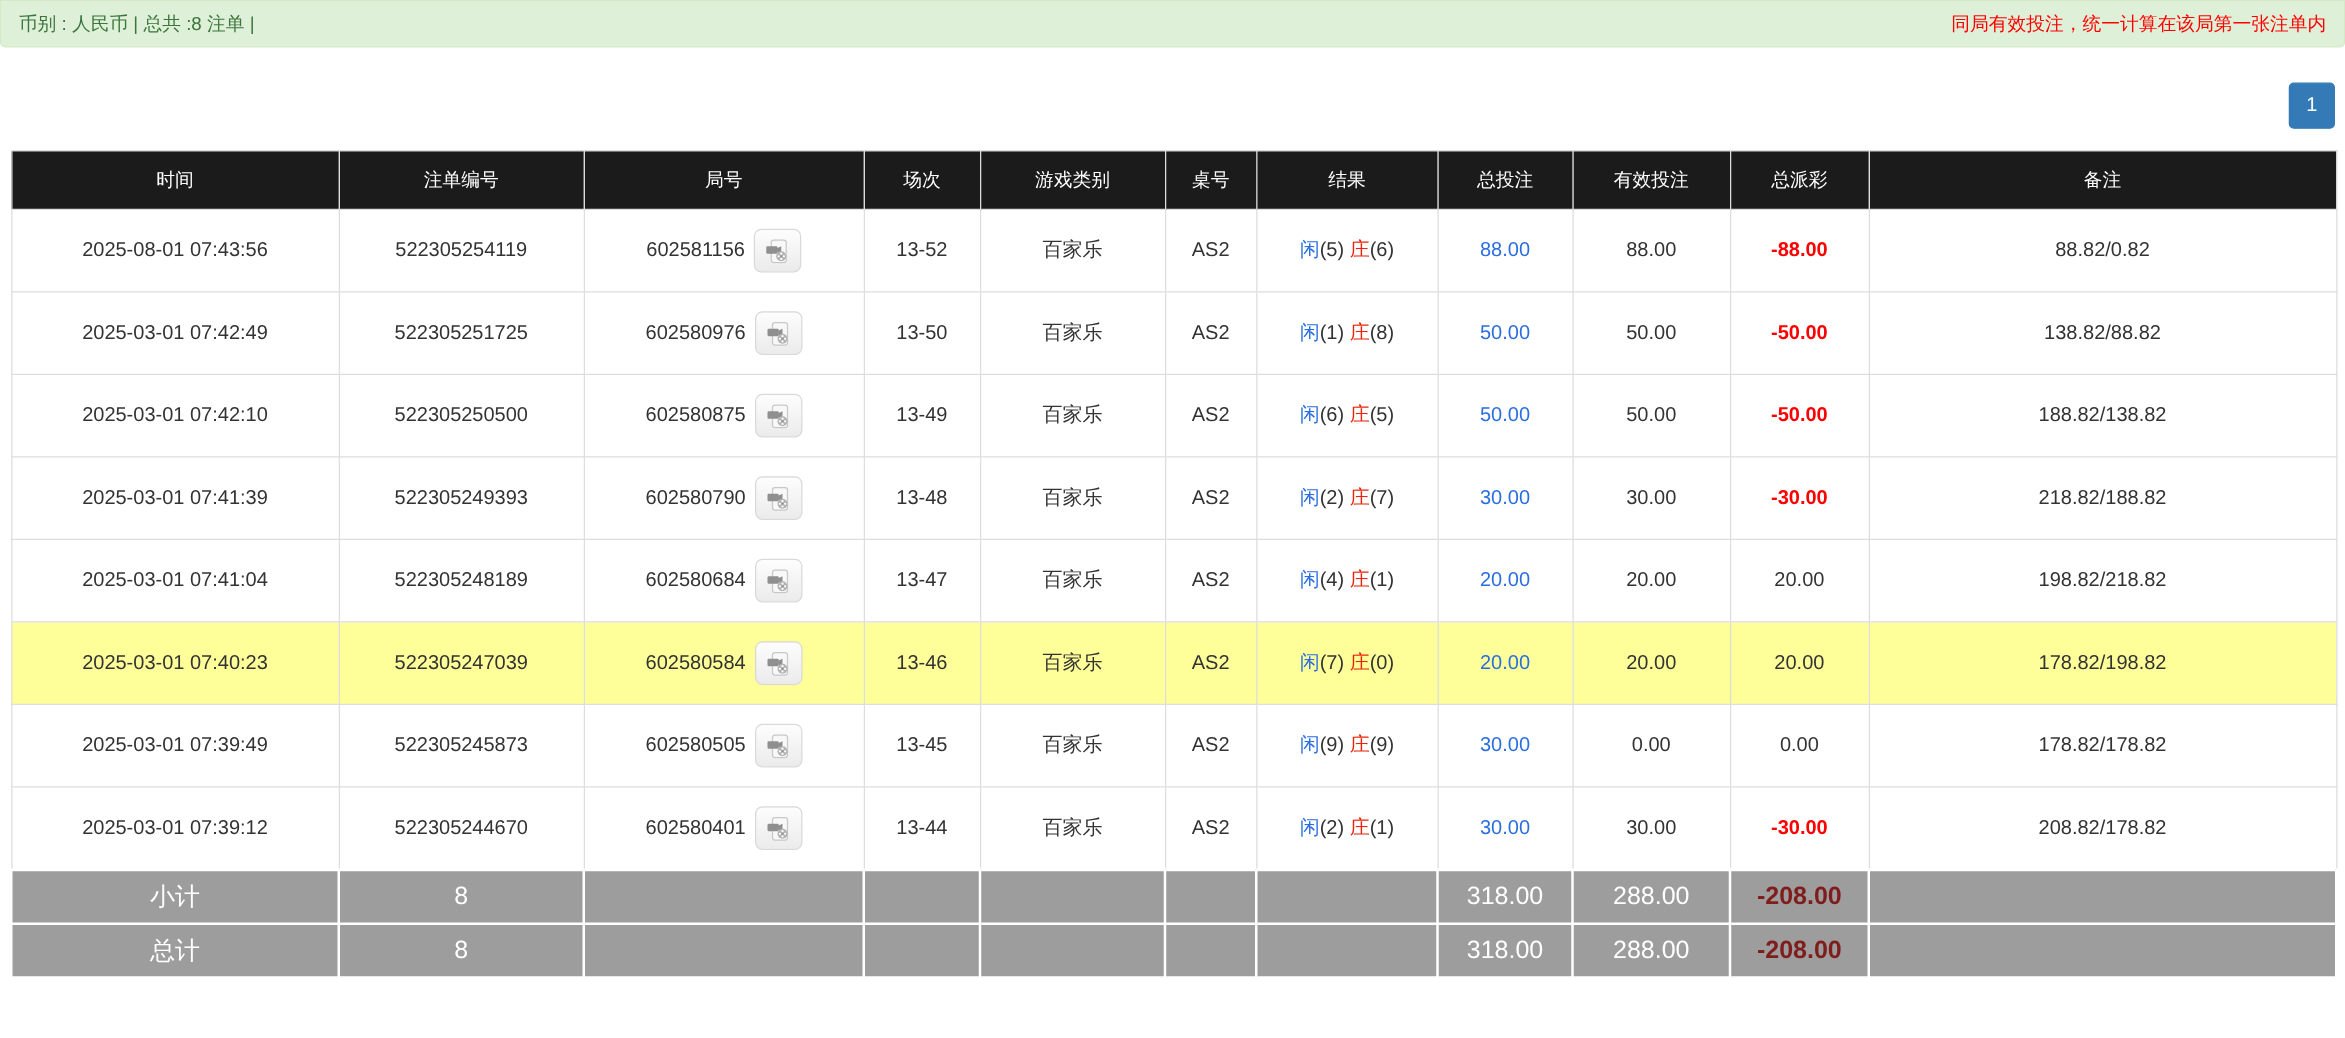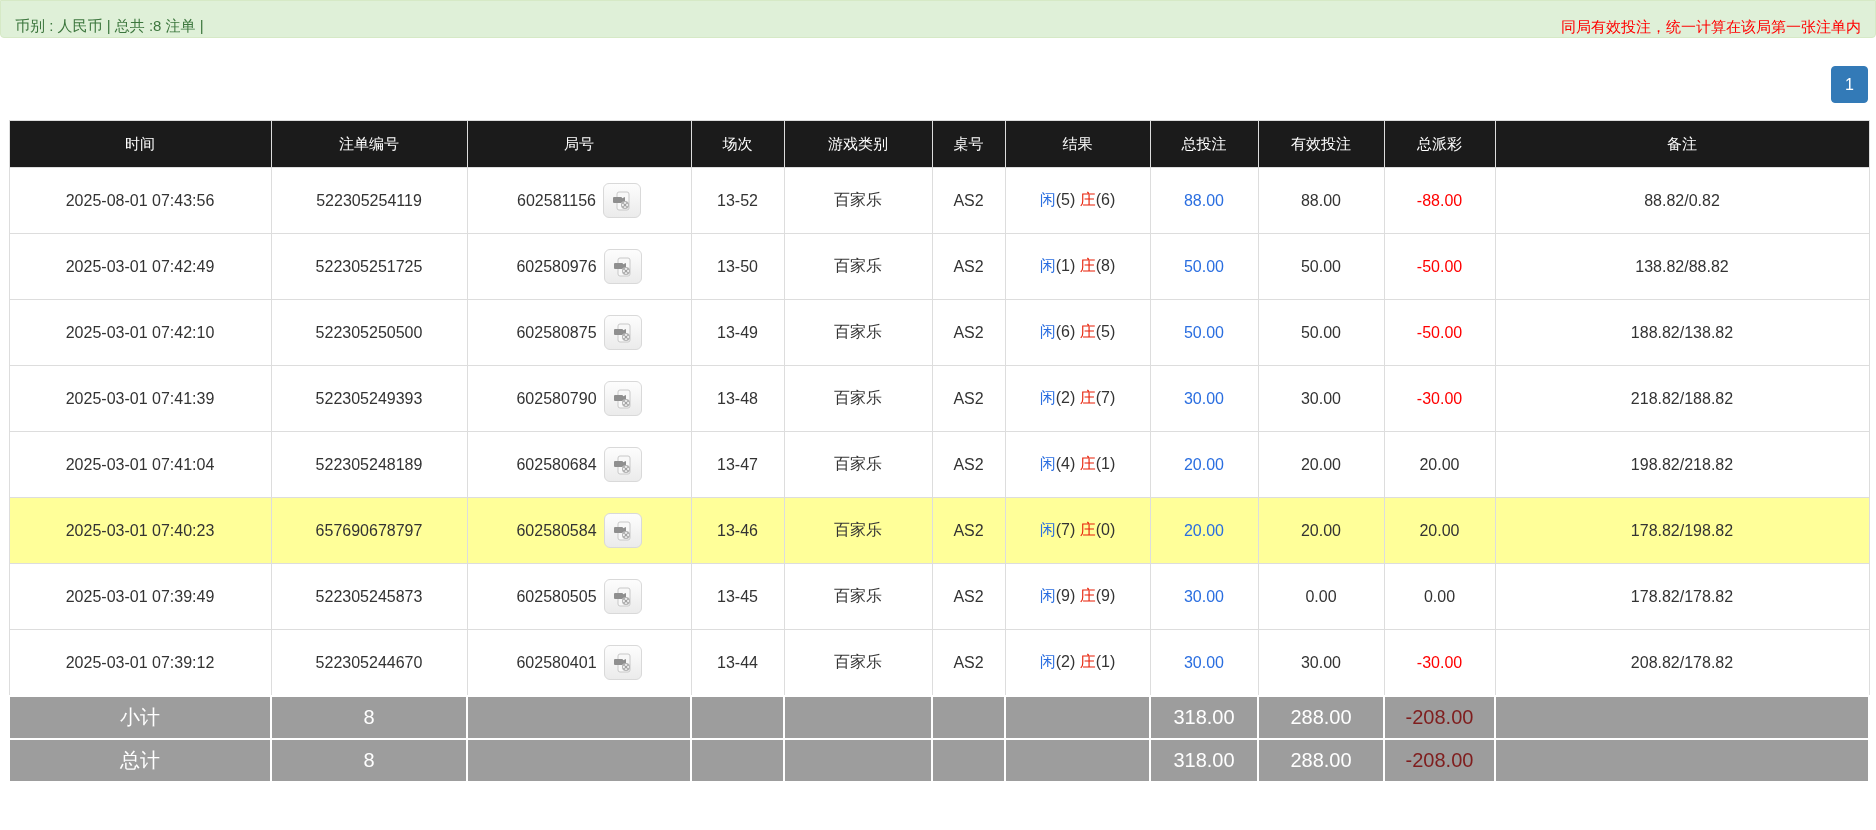--- a/index.html
+++ b/index.html
@@ -4,21 +4,21 @@
 <style>
   html,body{margin:0;padding:0;}
   body{
     width:1876px;height:830px;overflow:hidden;background:#fff;
     font-family:"Liberation Sans","DejaVu Sans",sans-serif;
   }
   
   .topbar{
     box-sizing:border-box;height:38px;margin:0;
     background:#dff0d8;border:1px solid #d6e9c6;border-radius:0 0 4px 4px;
-    display:flex;justify-content:space-between;align-items:flex-end;
+    display:flex;justify-content:space-between;align-items:center;
     padding:1px 14px 0 14px;
   }
   .topbar .left{color:#3c763d;font-size:15px;line-height:22px;}
   .topbar .right{color:#ff0000;font-size:15px;line-height:20px;}
   
   .pager-row{height:37px;margin:28px 8px 0 0;display:flex;justify-content:flex-end;}
   .page-btn{
     width:37px;height:37px;border:1px solid #337ab7;border-radius:4px;
     background:#337ab7;color:#fff;font-size:16px;font-family:inherit;
     display:flex;align-items:center;justify-content:center;cursor:pointer;padding:0;
@@ -36,21 +36,21 @@
     font-size:16px;color:#333;background:#fff;padding:0 4px;
   }
   tbody tr.highlight td{background:#ffff99;}
   tfoot td{
     height:41px;background:#9d9d9d;color:#fff;border:2px solid #fff;
     text-align:center;font-size:20px;padding:0;
   }
   .xian{color:#2a6ee0;}
   .zhuang{color:#e8240c;}
   .blue{color:#2a6ee0;}
-  .neg{color:#ff0000;}
+  .neg{color:#ff0000;font-weight:bold;}
   tfoot .neg{color:#7f1d1d;}
   
   .vid-btn{
     display:inline-flex;align-items:center;justify-content:center;
     width:38px;height:35px;margin-left:7px;vertical-align:middle;
     border:1px solid #d9d9d9;border-radius:6px;
     background:linear-gradient(#fdfdfd,#ebebeb);cursor:pointer;padding:0;
   }
   .round-num{vertical-align:middle;margin-top:48px;}
 </style>
@@ -226,21 +226,21 @@
     <td>百家乐</td>
     <td>AS2</td>
     <td><span class="xian">闲</span>(4) <span class="zhuang">庄</span>(1)</td>
     <td class="blue">20.00</td>
     <td>20.00</td>
     <td class="">20.00</td>
     <td>198.82/218.82</td>
   </tr>
   <tr class="highlight">
     <td>2025-03-01 07:40:23</td>
-    <td>657690678797</td>
+    <td>522305247039</td>
     <td>
       <span class="round-num">602580584</span><button class="vid-btn">
             <svg width="20" height="20" viewBox="0 0 20 20">
     <rect x="5" y="1" width="12" height="18" rx="2" fill="#f8f8f8" stroke="#c8c8c8"></rect>
     <rect x="1" y="6" width="9" height="6" rx="1" fill="#8f8f8f"></rect>
     <polygon points="9.5,7.5 13,6 13,12 9.5,10.5" fill="#8f8f8f"></polygon>
     <circle cx="13" cy="14" r="4" fill="#b3b3b3"></circle>
     <circle cx="13" cy="11.9" r="0.9" fill="#fff"></circle>
               <circle cx="10.9" cy="14" r="0.9" fill="#fff"></circle>
     <circle cx="15.1" cy="14" r="0.9" fill="#fff"></circle>

